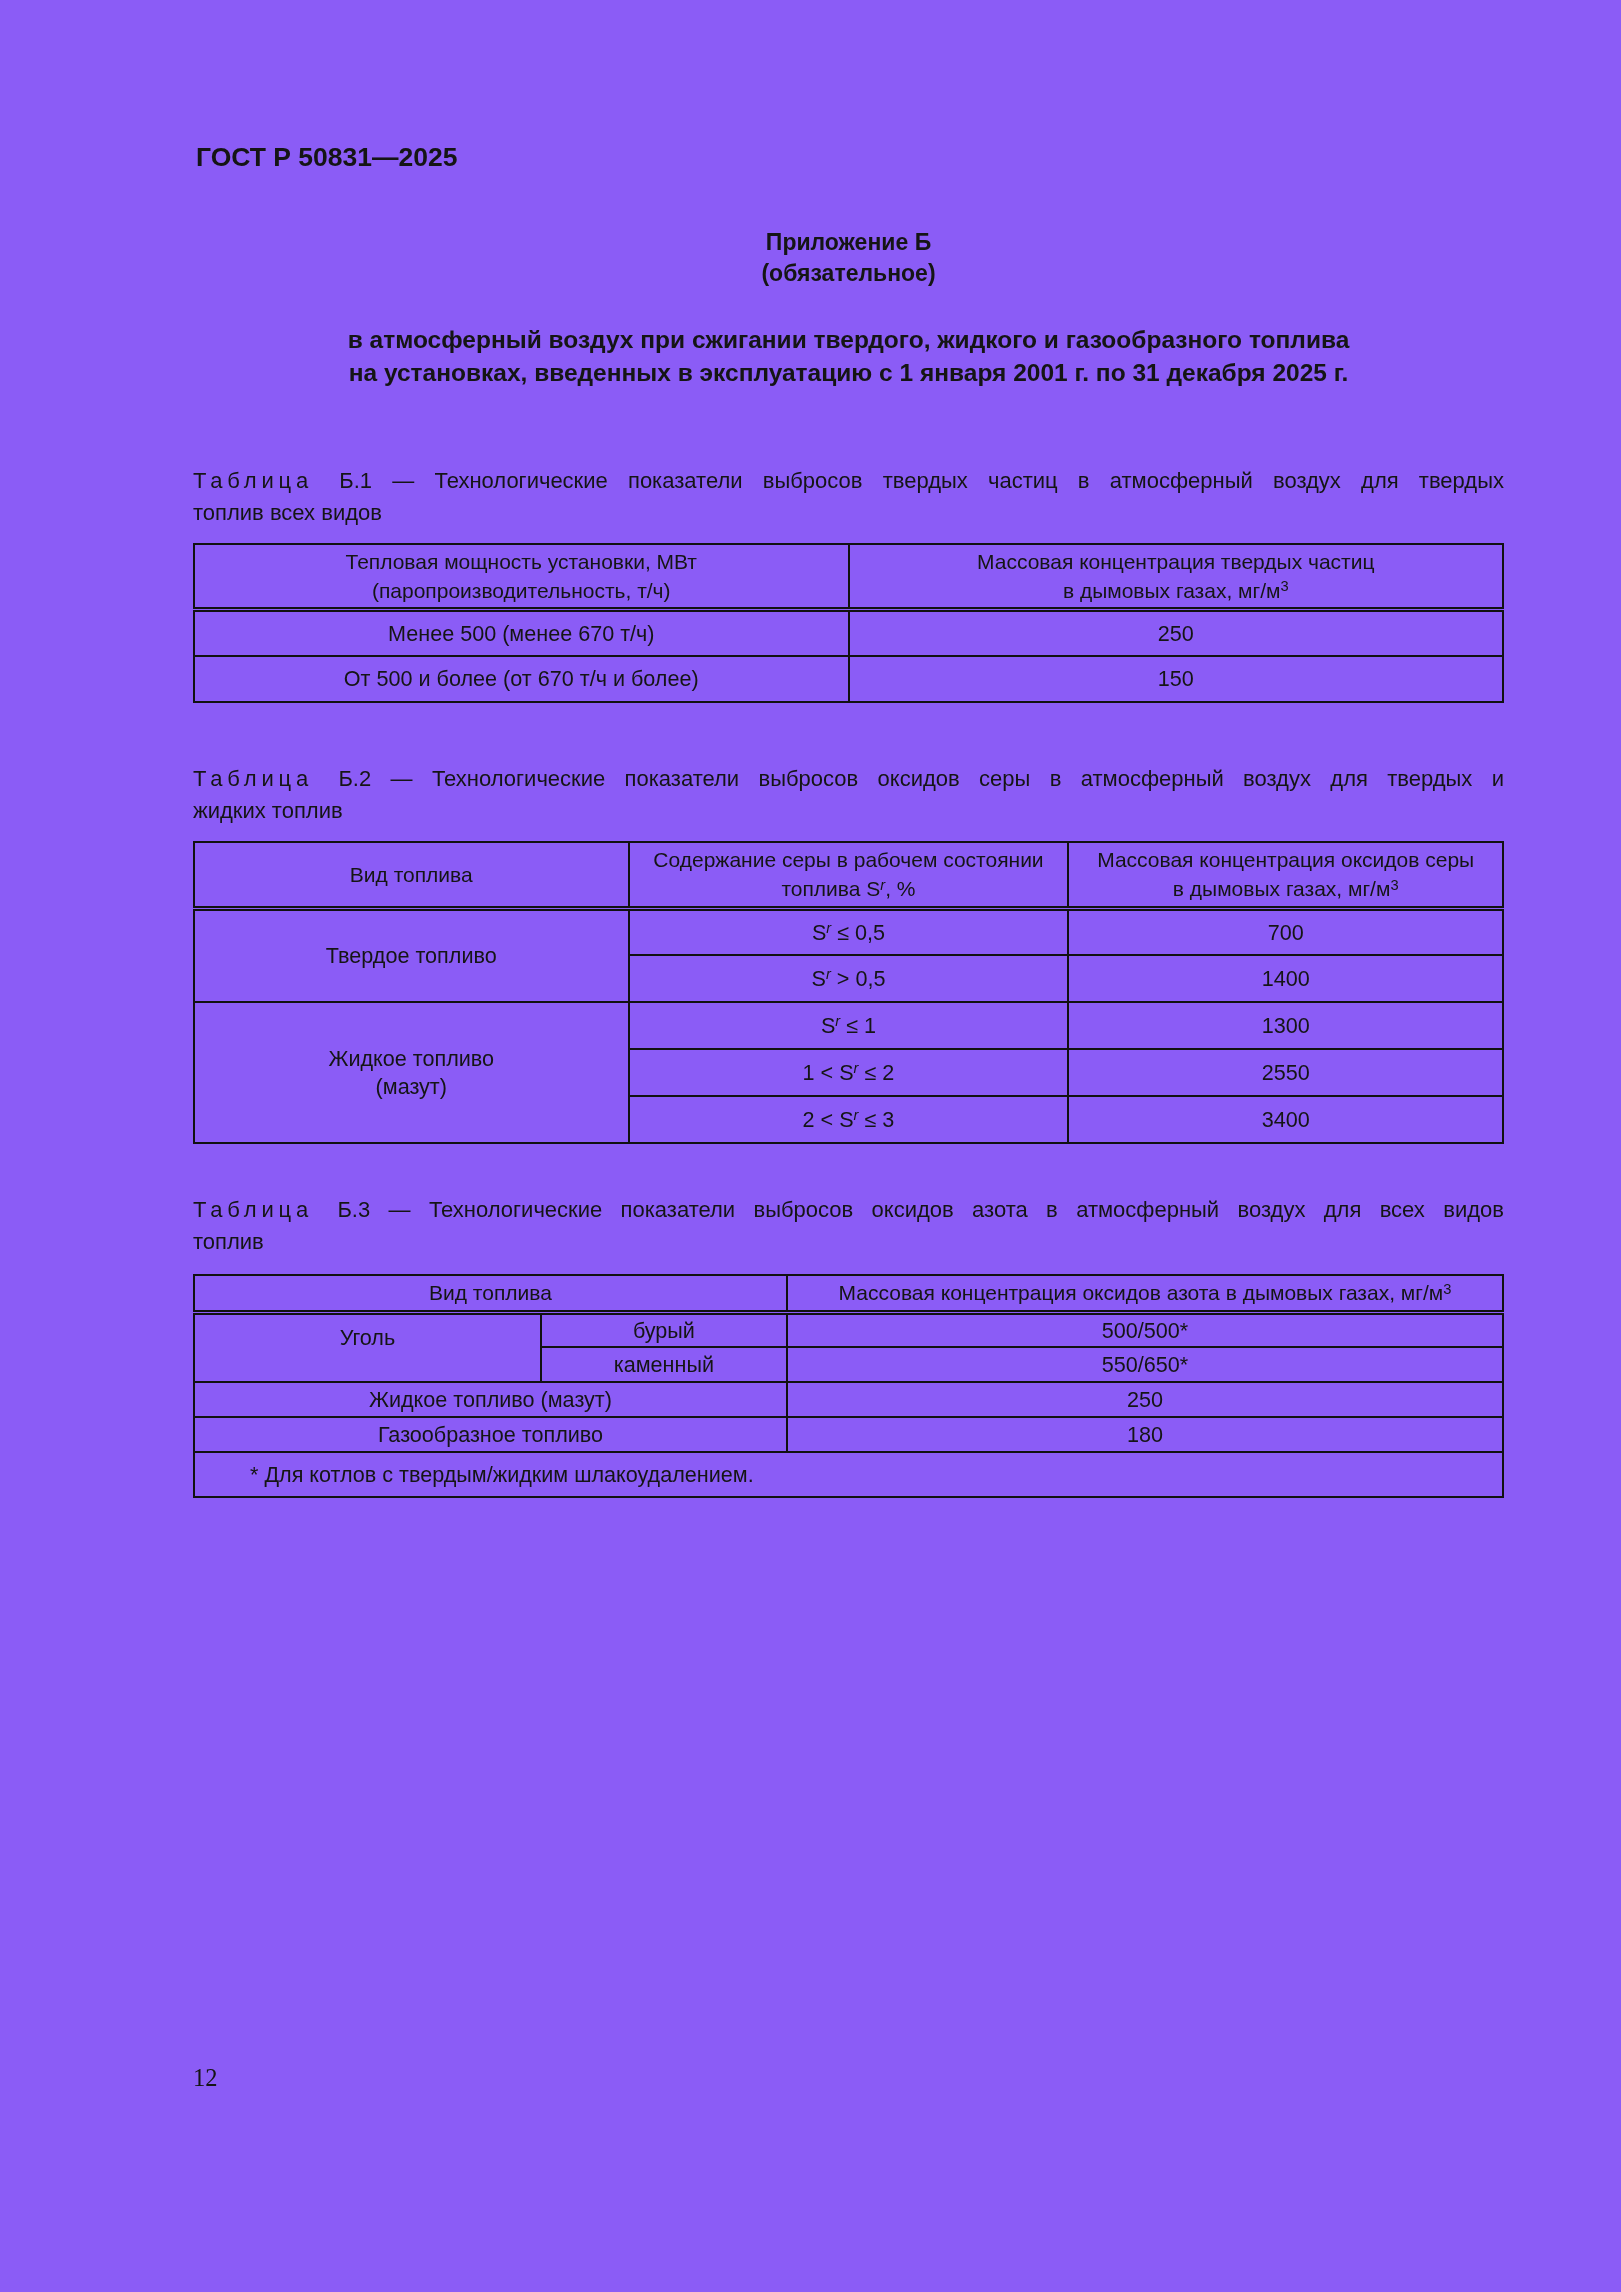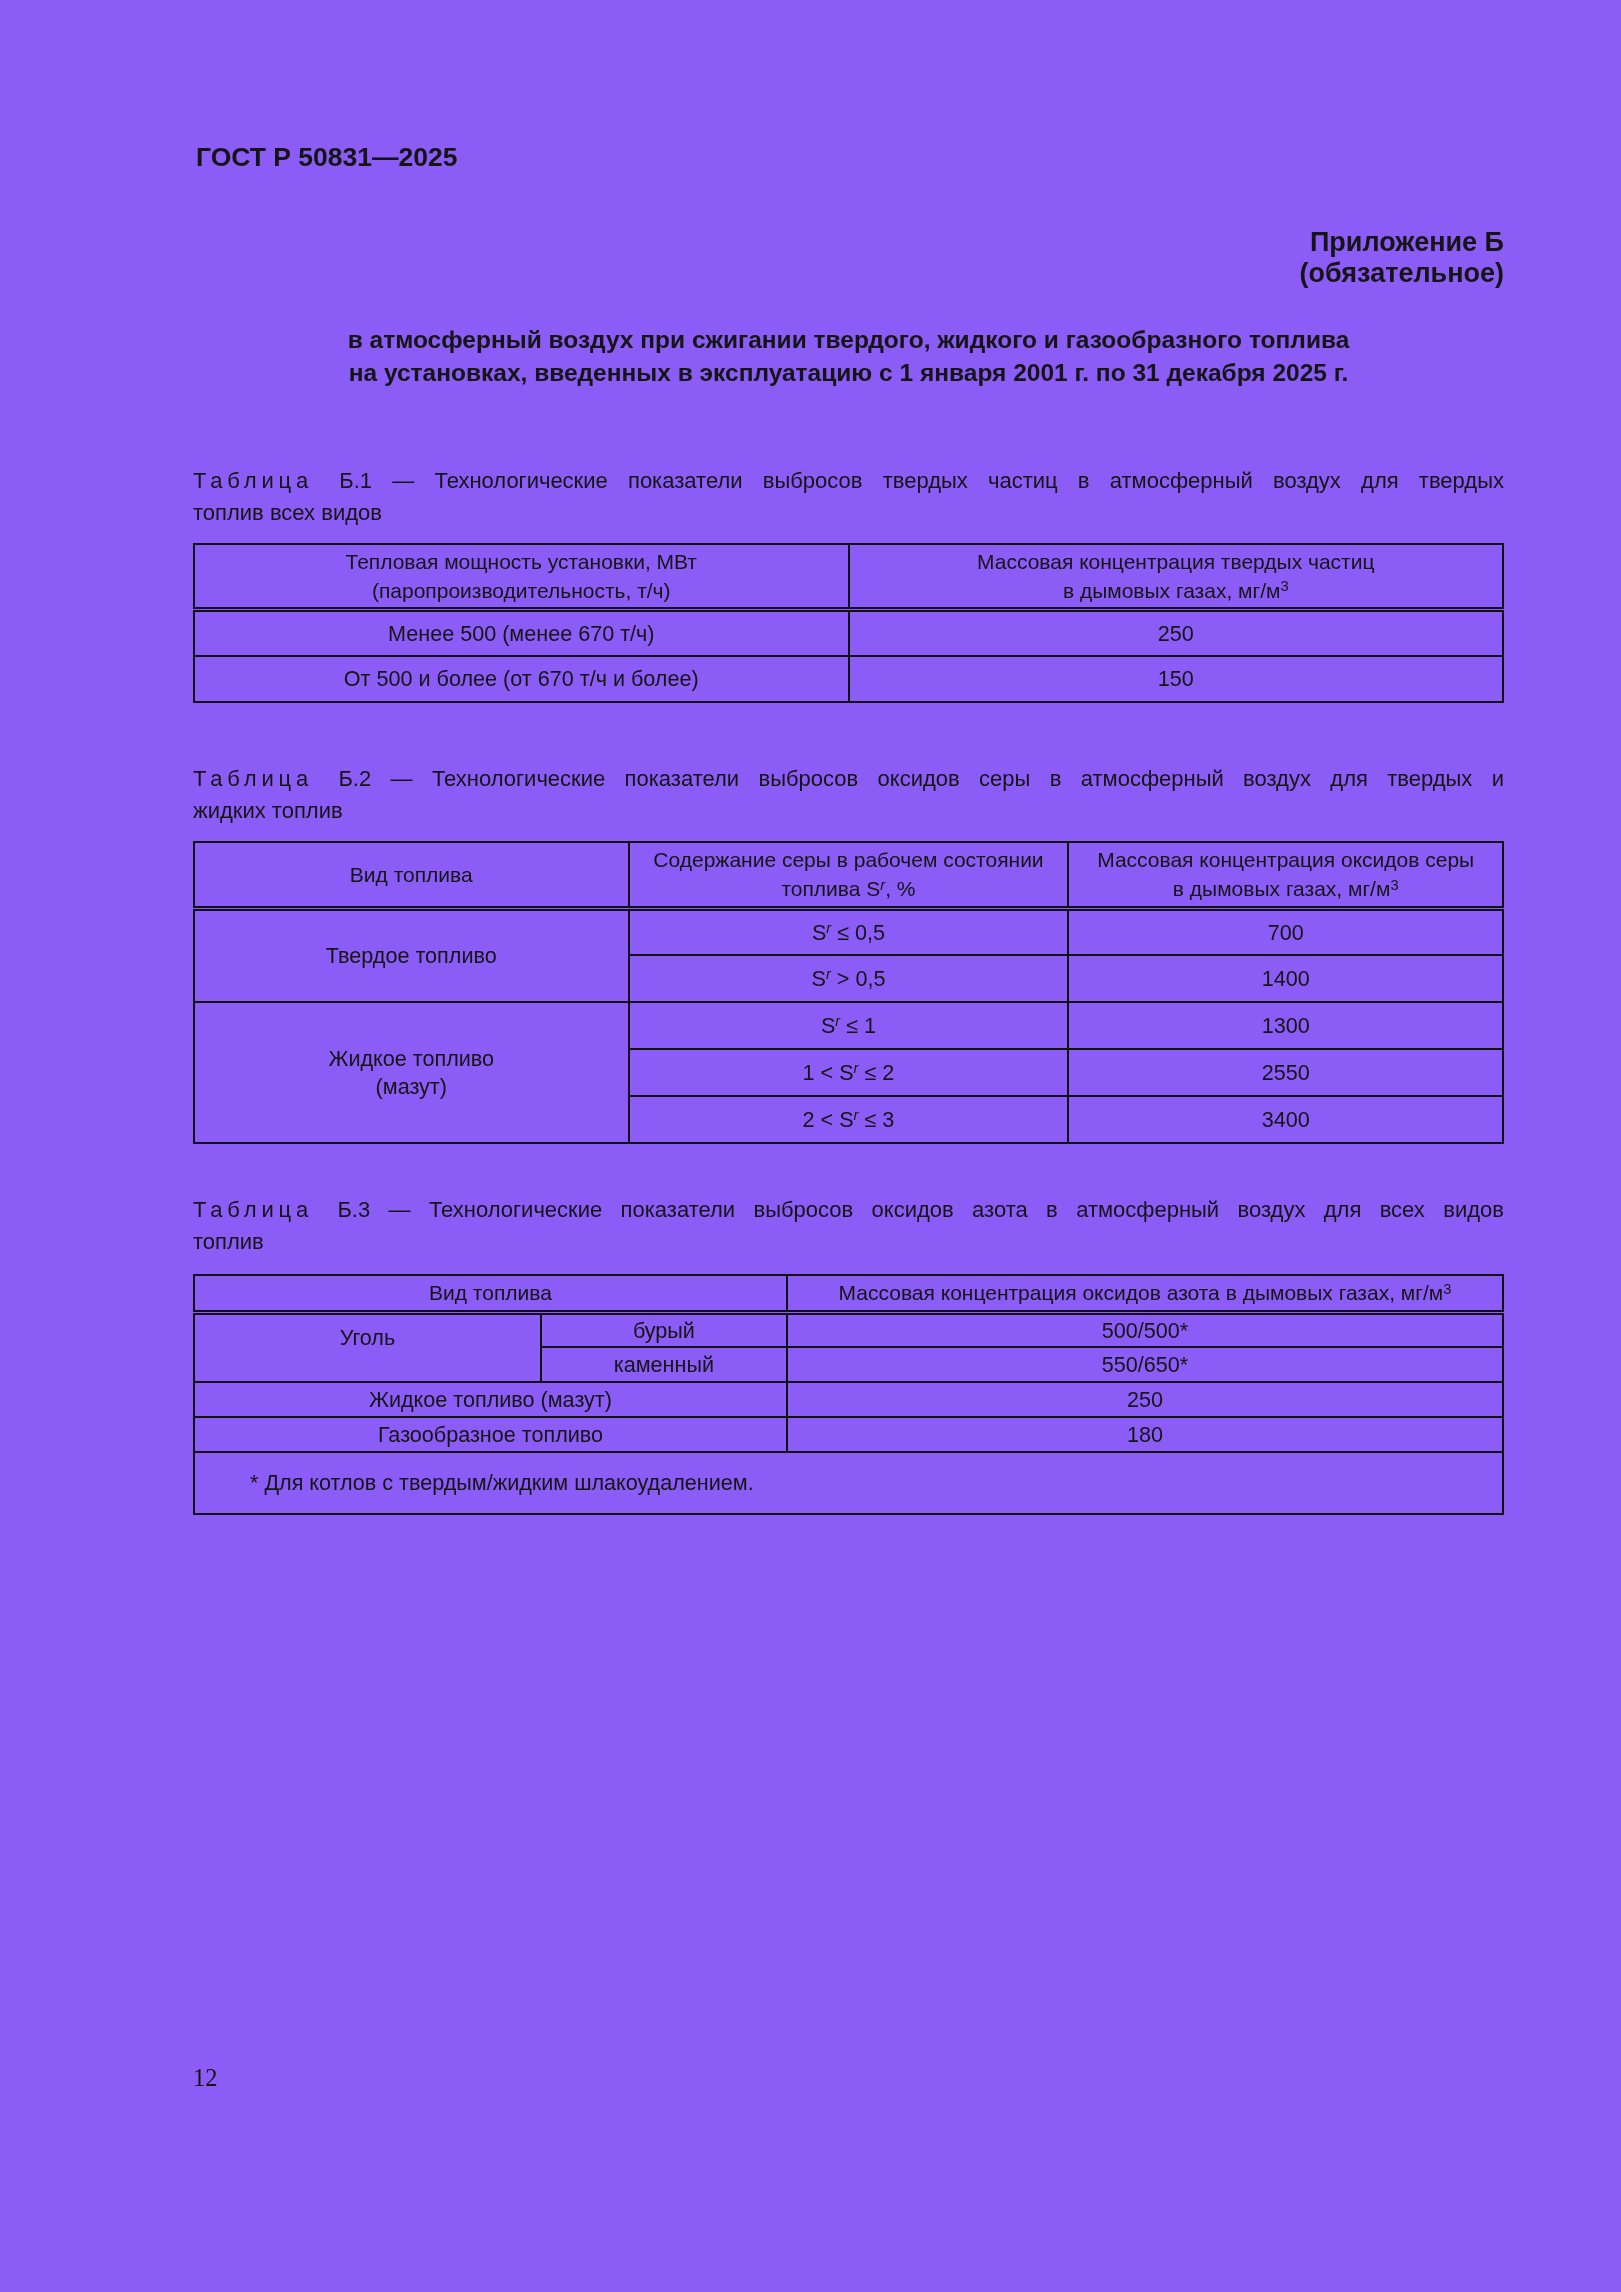--- a/index.html
+++ b/index.html
@@ -14,22 +14,22 @@
   }
   .abs { position: absolute; }
 
   .doc-code {
     left: 196px; top: 143px;
     font-weight: bold; font-size: 26.5px; line-height: 29px;
   }
 
   .appendix {
     left: 193px; top: 227px; width: 1311px;
-    text-align: right; font-weight: bold;
-    font-size: 27px; line-height: 31px;
+    text-align: center; font-weight: bold;
+    font-size: 23px; line-height: 31px;
   }
 
   .main-title {
     left: 193px; top: 323px; width: 1311px;
     text-align: center; font-weight: bold;
     font-size: 24.5px; line-height: 33px;
   }
 
   .cap-block { left: 193px; width: 1311px; }
   .cap-b1 { top: 465px; }
@@ -77,21 +77,21 @@
 
   .t1 { left: 193px; top: 543px; }
   .t2 { left: 193px; top: 841px; }
   .t3 { left: 193px; top: 1274px; }
   .t1 thead tr { height: 65px; }
   .t1 tbody tr { height: 46px; }
   .t2 thead tr { height: 66px; }
   .t2 tbody tr { height: 47px; }
   .t3 thead tr { height: 37px; }
   .t3 tbody tr { height: 35px; }
-  .t3 tr.fn { height: 62px; border-radius: 22px; }
+  .t3 tr.fn { height: 45px; border-radius: 22px; }
   .t3 tr.fn td { text-align: left; padding-left: 55px; }
   td.vtop { vertical-align: top; padding-top: 9.8px; }
 
   .pagenum {
     left: 193px; top: 2064px;
     font-size: 24.5px; line-height: 27.4px; font-family: Liberation Serif, serif;
   }
 </style>
 </head>
 <body>

